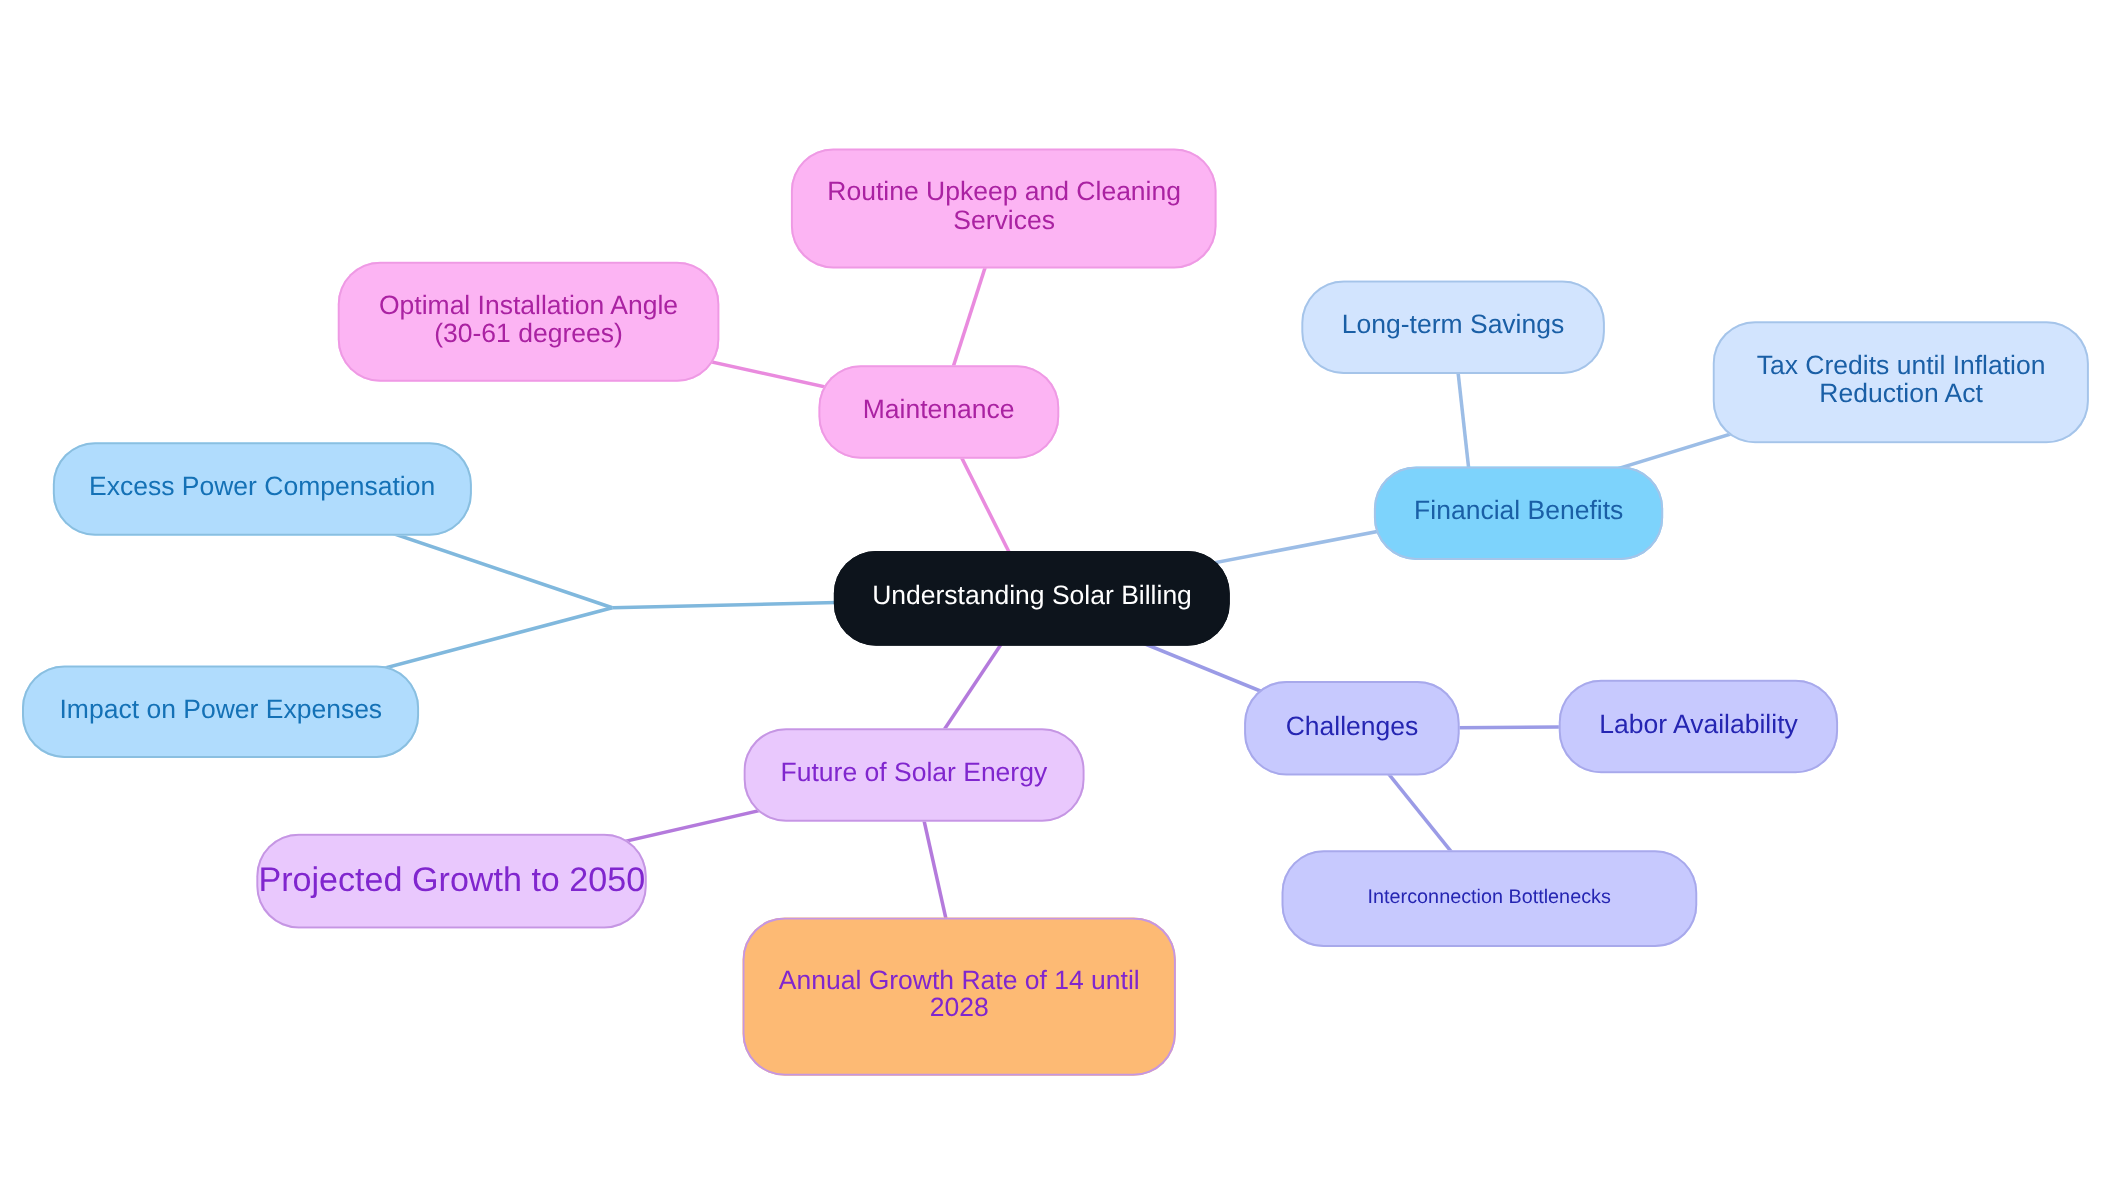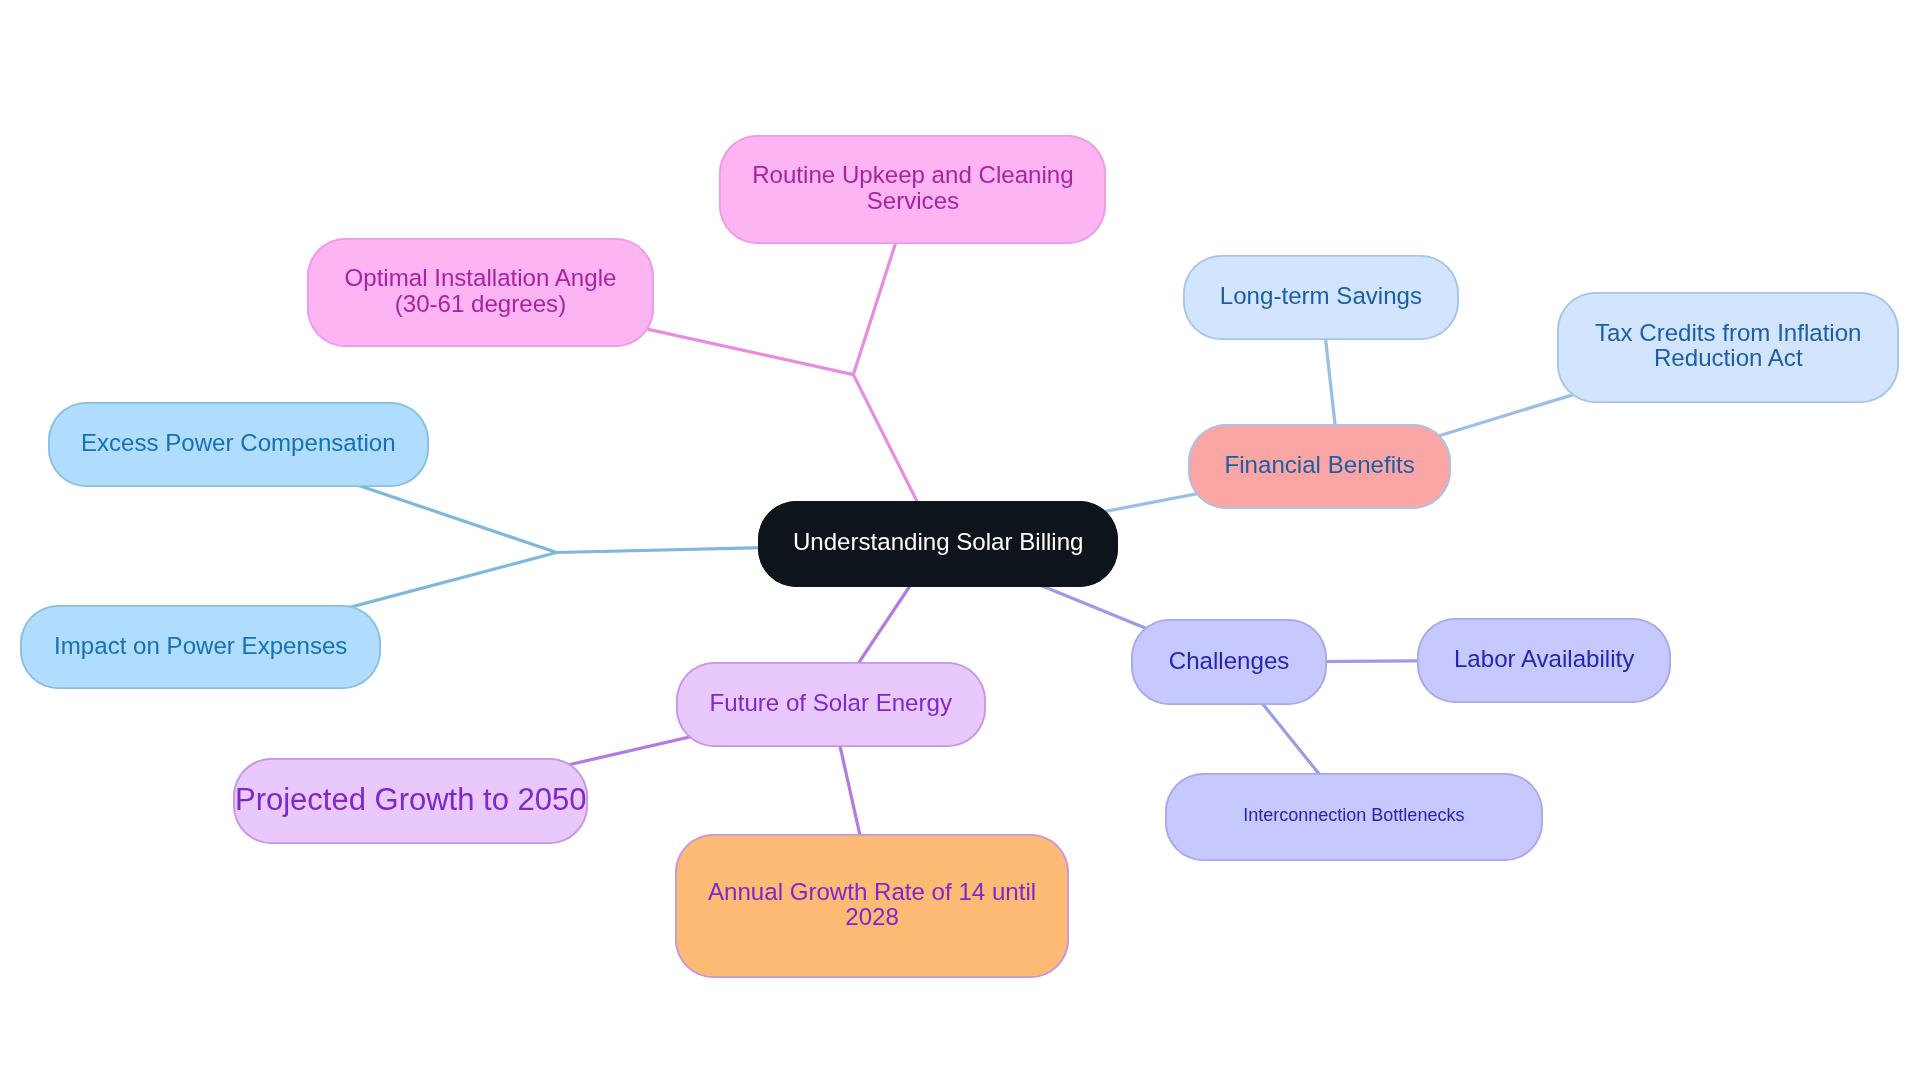--- a/index.html
+++ b/index.html
@@ -43,42 +43,45 @@
     <line class="edge" x1="938.1999999999999" y1="543.5" x2="1229.1" y2="662.1999999999999" stroke="#9b9be6" stroke-width="3.2"></line>
     <line class="edge" x1="1229.1" y1="662.1999999999999" x2="1544.15" y2="660.1" stroke="#9b9be6" stroke-width="3.2"></line>
     <line class="edge" x1="1229.1" y1="662.1999999999999" x2="1353.85" y2="817.1" stroke="#9b9be6" stroke-width="3.2"></line>
     <line class="edge" x1="938.1999999999999" y1="543.5" x2="830.8" y2="704.65" stroke="#b47adc" stroke-width="3.2"></line>
     <line class="edge" x1="830.8" y1="704.65" x2="410.75" y2="801.0500000000001" stroke="#b47adc" stroke-width="3.2"></line>
     <line class="edge" x1="830.8" y1="704.65" x2="872.05" y2="889.5" stroke="#b47adc" stroke-width="3.2"></line>
   </svg>
   <div class="node" style="left: 758.3px; top: 500.5px; width: 359.8px; height: 86px; border-radius: 38.5px; background: rgb(13, 20, 28); box-shadow: rgb(13, 20, 28) 0px 0px 0px 1.8px inset; color: rgb(255, 255, 255); font-size: 24.1px;">
     <span class="node-label">Understanding Solar Billing</span>
   </div>
+  <div class="node" style="left: 743.7px; top: 332px; width: 219.3px; height: 85.2px; border-radius: 38.5px; background: rgb(252, 180, 243); box-shadow: rgb(238, 154, 228) 0px 0px 0px 1.8px inset; color: rgb(170, 34, 162); font-size: 24.1px;">
+    <span class="node-label">Maintenance</span>
+  </div>
   <div class="node" style="left: 719.3px; top: 134.5px; width: 387.2px; height: 109.4px; border-radius: 38.5px; background: rgb(252, 180, 243); box-shadow: rgb(238, 154, 228) 0px 0px 0px 1.8px inset; color: rgb(170, 34, 162); font-size: 24.1px;">
     <span class="node-label">Routine Upkeep and Cleaning
 Services</span>
   </div>
   <div class="node" style="left: 307.3px; top: 237.6px; width: 346.3px; height: 109.3px; border-radius: 38.5px; background: rgb(252, 180, 243); box-shadow: rgb(238, 154, 228) 0px 0px 0px 1.8px inset; color: rgb(170, 34, 162); font-size: 24.1px;">
     <span class="node-label">Optimal Installation Angle
 (30-61 degrees)</span>
   </div>
   <div class="node" style="left: 47.5px; top: 402px; width: 381.5px; height: 85.3px; border-radius: 38.5px; background: rgb(176, 220, 253); box-shadow: rgb(138, 191, 224) 0px 0px 0px 1.8px inset; color: rgb(20, 113, 182); font-size: 24.1px;">
     <span class="node-label">Excess Power Compensation</span>
   </div>
   <div class="node" style="left: 20.3px; top: 604.5px; width: 360.9px; height: 84.8px; border-radius: 38.5px; background: rgb(176, 220, 253); box-shadow: rgb(138, 191, 224) 0px 0px 0px 1.8px inset; color: rgb(20, 113, 182); font-size: 24.1px;">
     <span class="node-label">Impact on Power Expenses</span>
   </div>
-  <div class="node" style="left: 1188px; top: 423.8px; width: 263.3px; height: 85px; border-radius: 38.5px; background: #fca5a5; box-shadow: rgb(165, 196, 233) 0px 0px 0px 1.8px inset; color: rgb(26, 95, 166); font-size: 24.1px;">
+  <div class="node" style="left: 1249px; top: 423.8px; width: 263.3px; height: 85px; border-radius: 38.5px; background: #7dd3fc; box-shadow: rgb(165, 196, 233) 0px 0px 0px 1.8px inset; color: rgb(26, 95, 166); font-size: 24.1px;">
     <span class="node-label">Financial Benefits</span>
   </div>
   <div class="node" style="left: 1182.9px; top: 255.2px; width: 276.1px; height: 84.4px; border-radius: 38.5px; background: rgb(210, 228, 254); box-shadow: rgb(165, 196, 233) 0px 0px 0px 1.8px inset; color: rgb(26, 95, 166); font-size: 24.1px;">
     <span class="node-label">Long-term Savings</span>
   </div>
   <div class="node" style="left: 1557.4px; top: 291.5px; width: 341.8px; height: 111.2px; border-radius: 38.5px; background: rgb(210, 228, 254); box-shadow: rgb(165, 196, 233) 0px 0px 0px 1.8px inset; color: rgb(26, 95, 166); font-size: 24.1px;">
-    <span class="node-label">Tax Credits from Inflation
+    <span class="node-label">Tax Credits until Inflation
 Reduction Act</span>
   </div>
   <div class="node" style="left: 1131.3px; top: 619.4px; width: 195.6px; height: 85.6px; border-radius: 38.5px; background: rgb(199, 201, 254); box-shadow: rgb(168, 169, 235) 0px 0px 0px 1.8px inset; color: rgb(37, 37, 178); font-size: 24.1px;">
     <span class="node-label">Challenges</span>
   </div>
   <div class="node" style="left: 1417.2px; top: 617.5px; width: 253.9px; height: 85.2px; border-radius: 38.5px; background: rgb(199, 201, 254); box-shadow: rgb(168, 169, 235) 0px 0px 0px 1.8px inset; color: rgb(37, 37, 178); font-size: 24.1px;">
     <span class="node-label">Labor Availability</span>
   </div>
   <div class="node" style="left: 1164.6px; top: 773.4px; width: 378.5px; height: 87.4px; border-radius: 38.5px; background: rgb(199, 201, 254); box-shadow: rgb(168, 169, 235) 0px 0px 0px 1.8px inset; color: rgb(37, 37, 178); font-size: 18px; text-align: right;">
     <span class="node-label">Interconnection Bottlenecks</span>

